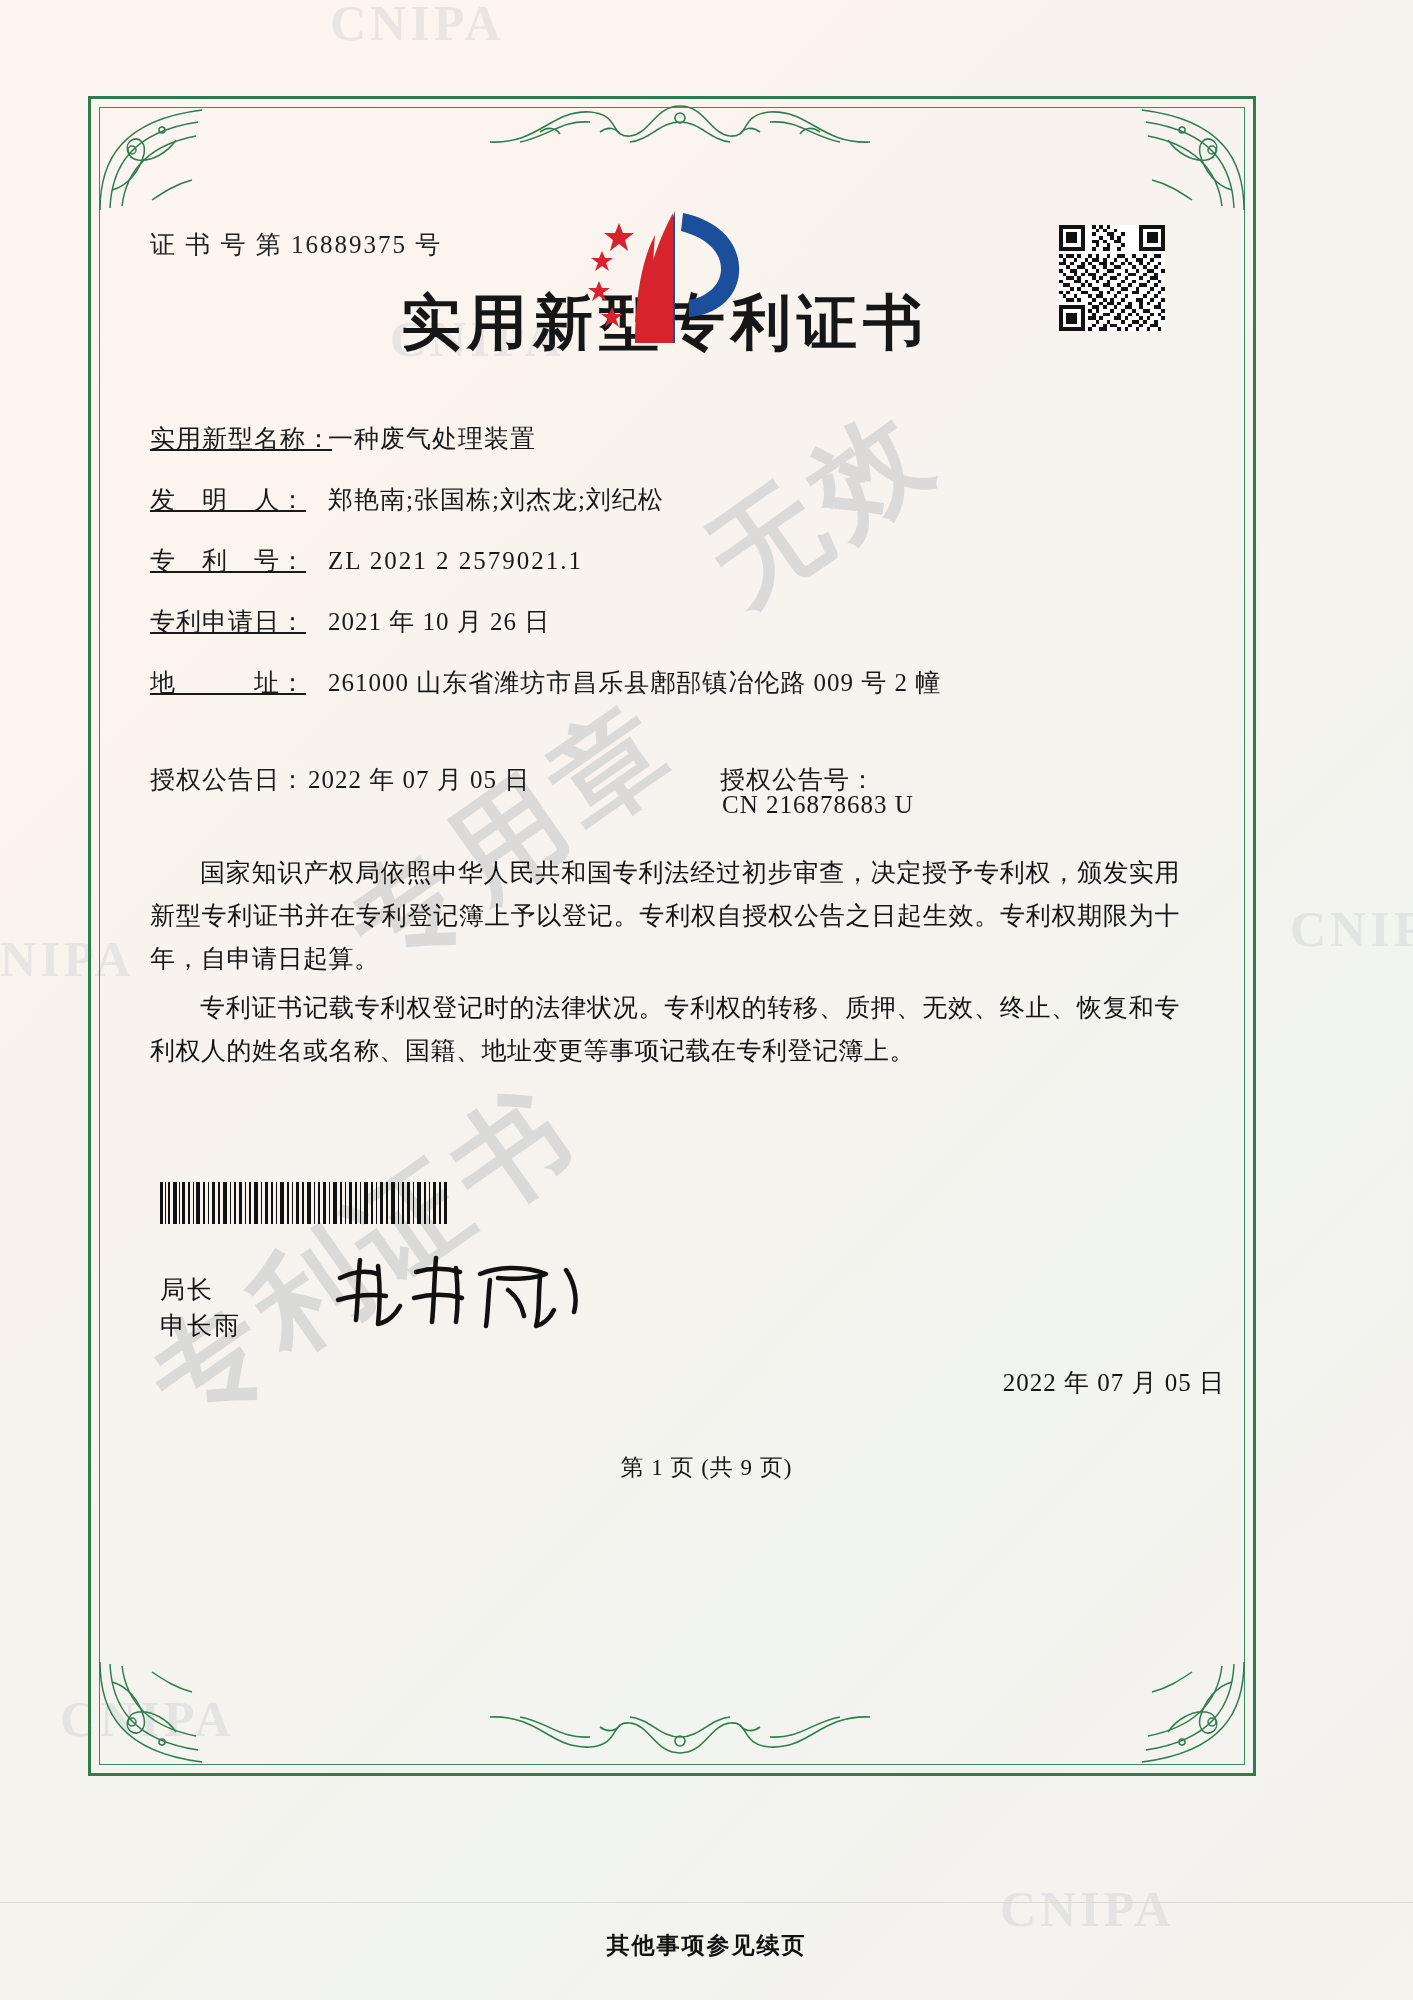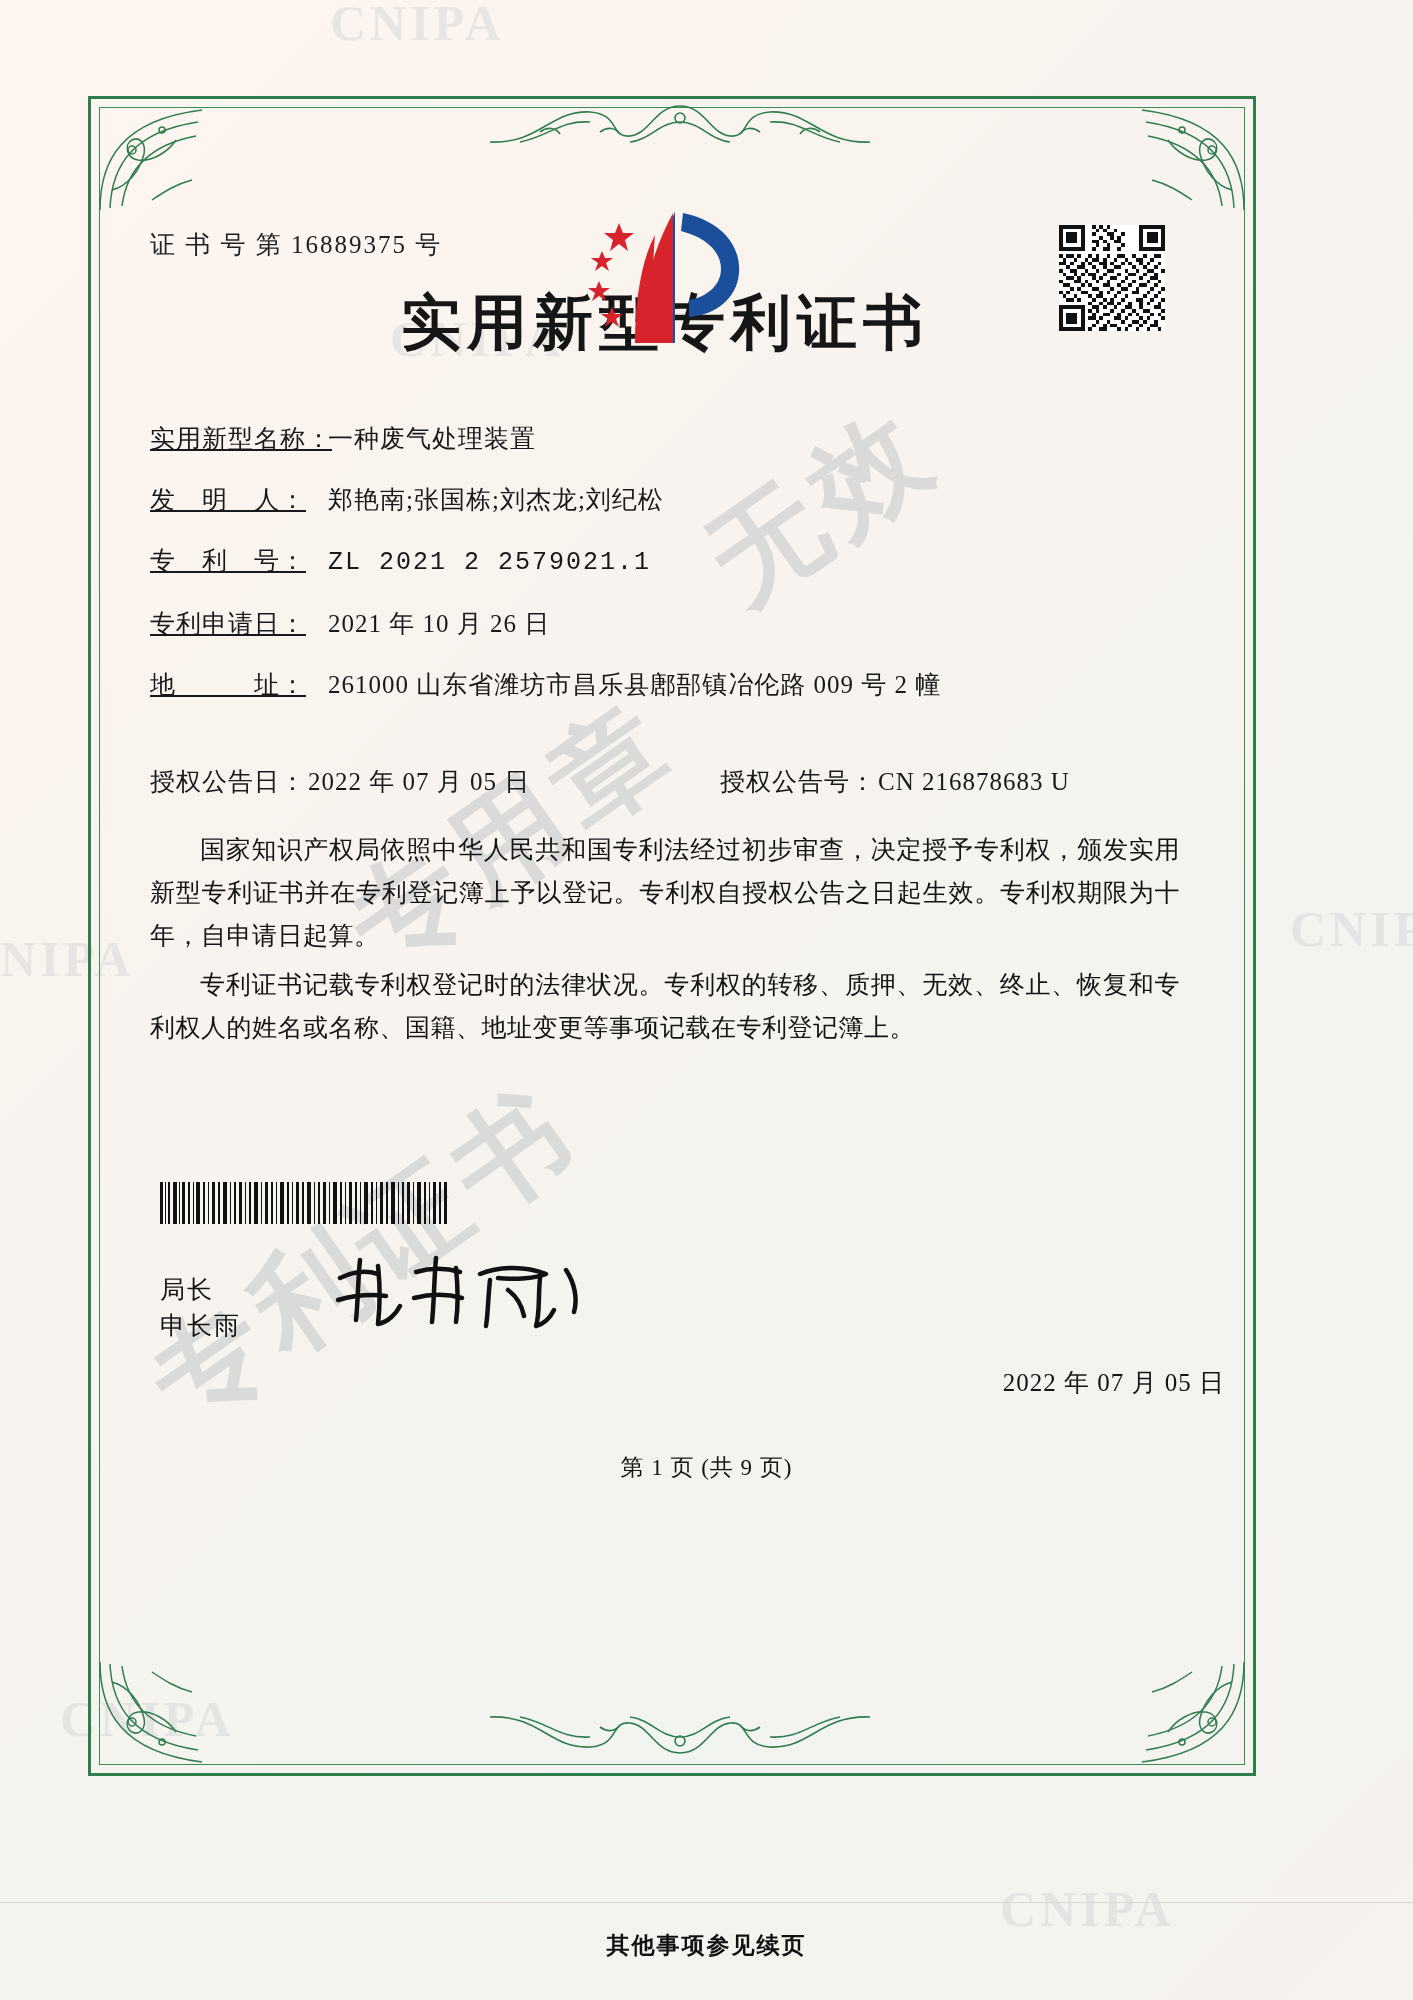--- a/index.html
+++ b/index.html
@@ -133,31 +133,31 @@
     flex: 0 0 178px;
     letter-spacing: 1px;
     white-space: nowrap;
     text-decoration: underline;
   }
   .f-value {
     flex: 1;
     letter-spacing: 1px;
   }
   .f-value.mono {
-    font-family: Liberation Mono, monospace;
+    font-family: Liberation Serif, serif;
     letter-spacing: 2px;
   }
   .row-split {
     display: flex;
     align-items: baseline;
     margin-bottom: 34px;
     font-size: 25px;
   }
   .split-left { width: 570px; display: flex; margin-top: 36px; }
-  .split-right { display: flex; }
+  .split-right { display: flex; flex-direction: column; }
   .split-label { white-space: nowrap; letter-spacing: 1px; }
   .split-value { letter-spacing: 1px; margin-left: 2px; }
 
   .paragraph {
     font-size: 25px;
     line-height: 1.72;
     color: #141414;
     text-align: justify;
     text-indent: 2em;
     letter-spacing: 0.5px;

